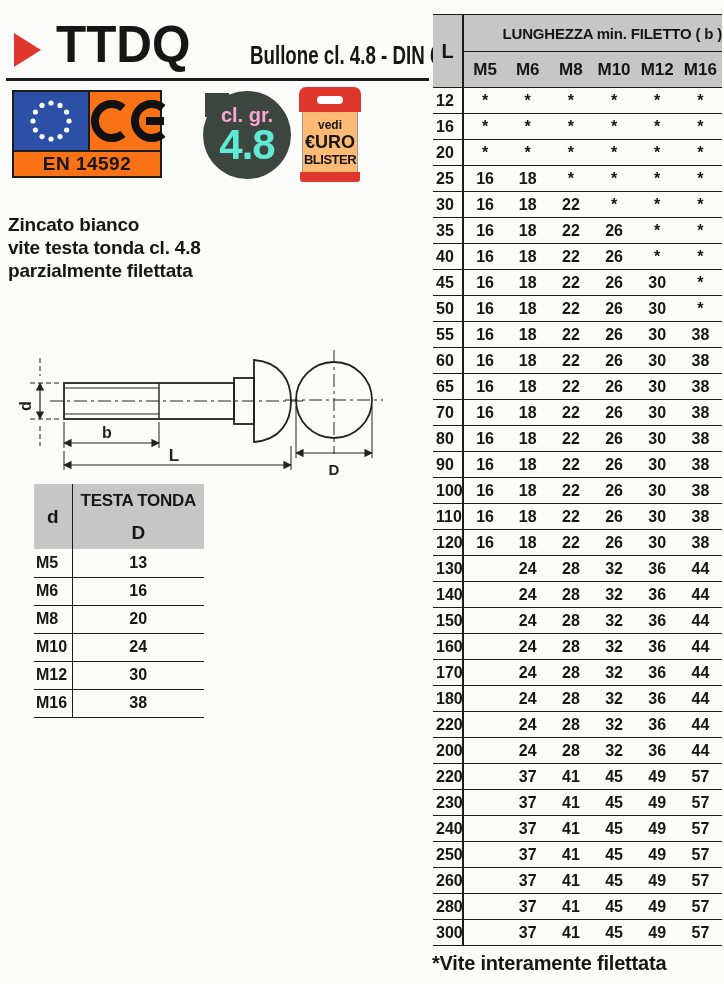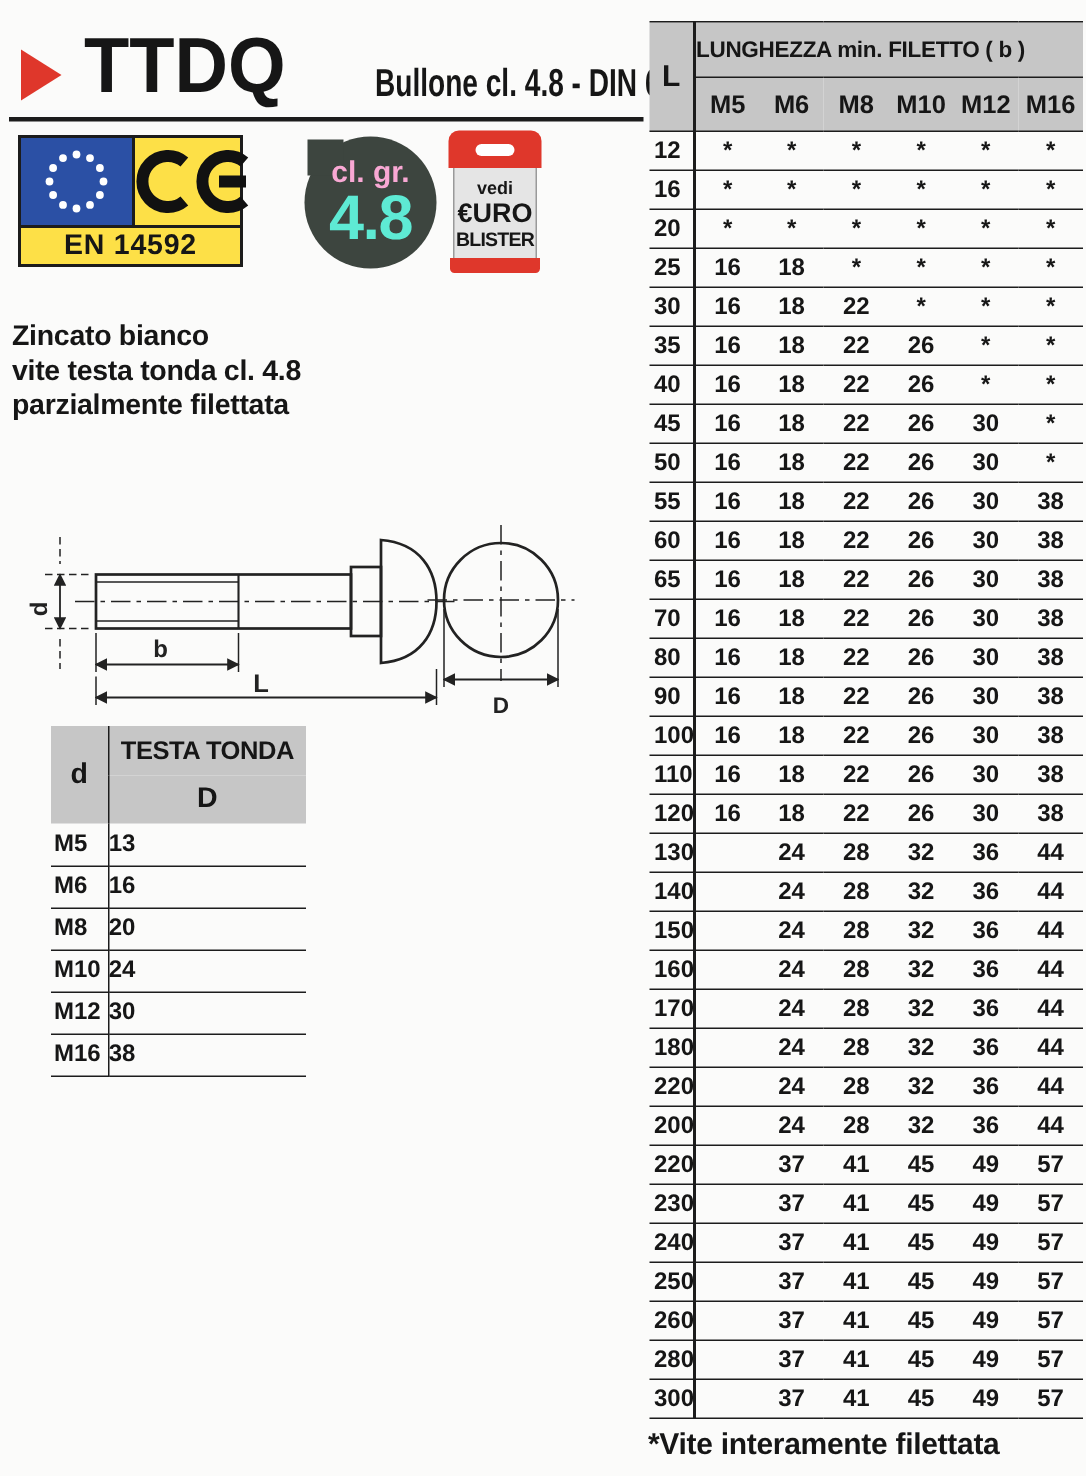--- a/index.html
+++ b/index.html
@@ -32,21 +32,21 @@
   .subtitle{
     position:absolute;left:250px;top:40px;
     font-size:26px;font-weight:bold;white-space:nowrap;
     transform:scaleX(0.72);transform-origin:left top;
   }
   .rule{position:absolute;left:6px;top:78px;width:423px;height:3px;background:var(--line);}
 
   
   .eucebox{
     position:absolute;left:12px;top:90px;width:150px;height:88px;
-    border:2px solid var(--line);background:#fde047;
+    border:2px solid var(--line);background:#f97316;
   }
   .eucetop{display:flex;height:58px;}
   .flag{width:84px;height:100%;background:var(--blue);border-right:2px solid var(--line);display:flex;align-items:center;justify-content:center;}
   .cemark{flex:1;display:flex;align-items:center;justify-content:center;}
   .enstrip{
     height:26px;border-top:2px solid var(--line);
     display:flex;align-items:center;justify-content:center;
     font-weight:bold;font-size:19px;letter-spacing:0.5px;
   }
   .badge{
@@ -57,21 +57,21 @@
   .badge::before{
     content:"";position:absolute;left:2px;top:2px;width:24px;height:24px;
     background:var(--badge);z-index:0;
   }
   .badge-l1{position:relative;font-size:20px;font-weight:bold;color:#f9a8d4;line-height:1;}
   .badge-l2{position:relative;font-size:42px;font-weight:bold;color:#5eead4;line-height:0.95;letter-spacing:-1px;}
   .blister{position:absolute;left:297px;top:87px;width:66px;height:95px;}
   .bl-cap{height:25px;margin:0 2px;background:var(--accent);border-radius:7px 7px 0 0;position:relative;}
   .bl-slot{position:absolute;left:50%;top:9px;transform:translateX(-50%);width:26px;height:8px;background:#fff;border-radius:4px;}
   .bl-body{
-    height:60px;margin:0 5px;background:#e5e5e5;
+    height:60px;margin:0 5px;background:#fdba74;
     border-left:1px solid #9a9a9a;border-right:1px solid #9a9a9a;
     text-align:center;padding-top:7px;
   }
   .bl-l1{font-size:12px;font-weight:bold;line-height:1.1;}
   .bl-l2{font-size:18px;font-weight:bold;line-height:1.15;}
   .bl-l3{font-size:13px;font-weight:bold;line-height:1.15;letter-spacing:-0.5px;}
   .bl-foot{height:10px;margin:0 3px;background:var(--accent);border-radius:0 0 3px 3px;}
 
   
   .desc{position:absolute;left:8px;top:213px;}
@@ -86,34 +86,34 @@
     position:absolute;left:34px;top:484px;width:170px;
     border-collapse:collapse;table-layout:fixed;
   }
   .headtable th,.headtable td{padding:0;}
   .headtable .hd{background:var(--gray);font-weight:bold;}
   .headtable .c-d{width:38px;border-right:1.5px solid var(--line);}
   .headtable .hd-d{font-size:19px;text-align:center;}
   .headtable .hd-g{font-size:17px;text-align:center;height:33px;letter-spacing:-0.3px;}
   .headtable .hd-D{font-size:19px;text-align:center;height:32px;}
   .headtable tbody td{
-    height:28px;font-size:16px;font-weight:bold;
+    height:28px;font-size:16px;font-weight:bold;text-align:center;
     border-bottom:1.6px solid var(--line);
   }
   .headtable tbody td.c-d{text-align:left;padding-left:2px;}
 
   
   .lt{
     position:absolute;left:433px;top:14px;width:289px;
     border-collapse:collapse;table-layout:fixed;
   }
   .lt td,.lt th{padding:0;}
   .lt thead td,.lt thead th{background:var(--gray);font-weight:bold;border-top:1.5px solid var(--line);}
   .lt .corner{width:30px;font-size:20px;text-align:center;border-right:2px solid var(--line);border-bottom:1.6px solid var(--line);}
-  .lt .group{font-size:15px;height:37px;text-align:left;letter-spacing:-0.2px;border-top:1.5px solid var(--line);}
+  .lt .group{font-size:15px;height:37px;text-align:right;letter-spacing:-0.2px;border-top:1.5px solid var(--line);}
   .lt .mcol{font-size:17px;height:36px;text-align:center;border-bottom:1.6px solid var(--line);}
   .lt tbody td{
     height:26px;font-size:16px;font-weight:bold;text-align:center;
     border-bottom:1.6px solid var(--line);
   }
   .lt tbody td.lcell{text-align:left;padding-left:3px;border-right:2px solid var(--line);}
   .footnote{position:absolute;left:432px;top:952px;font-size:20px;font-weight:bold;letter-spacing:-0.2px;}
 </style>
 </head>
 <body>

